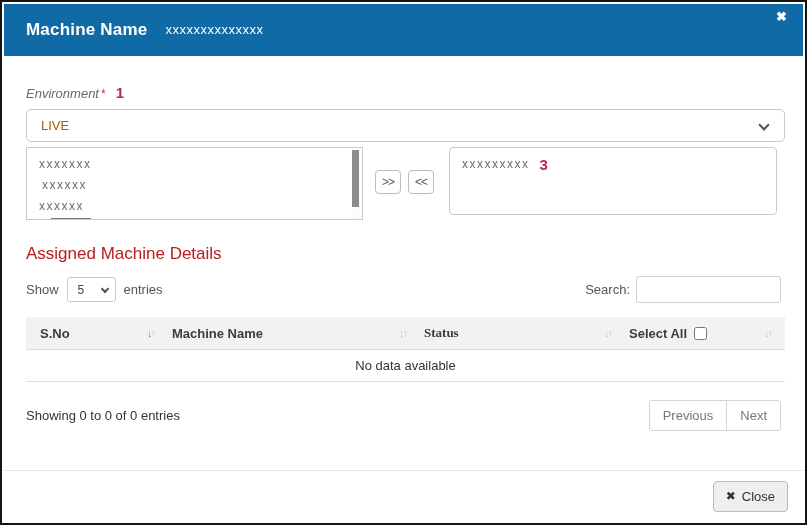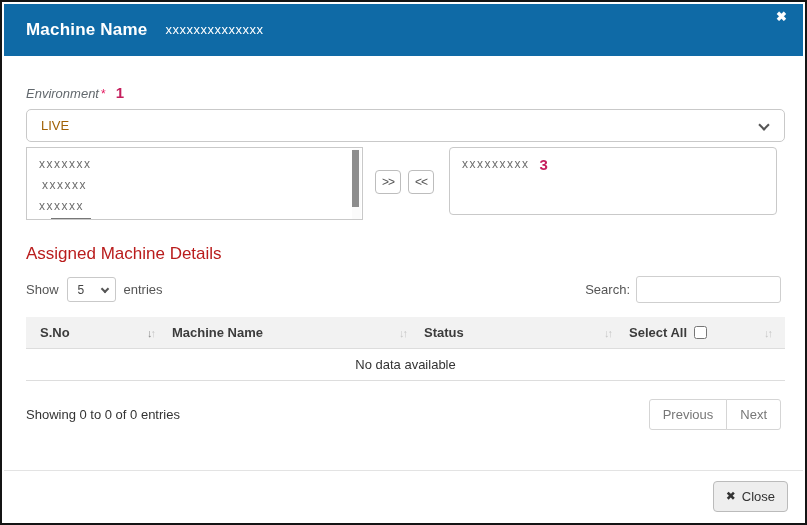--- a/index.html
+++ b/index.html
@@ -104,21 +104,21 @@
   table { margin-top:14px; width:759px; border-collapse:collapse; }
   thead th {
     background:#f2f2f2; font-size:13px; color:#3c3c3c; text-align:left;
     padding:8px 10px 8px 4px; border-bottom:1px solid #ddd; cursor:pointer;
   }
   th .th-inner { display:flex; align-items:center; }
   .sort { margin-left:auto; font-size:11px; letter-spacing:-2px; color:#c7c7c7; padding-right:4px; }
   .sort .active { color:#8a8a8a; }
   .col-sno { width:142px; padding-left:14px; }
   .col-name { width:252px; }
-  .col-status { width:205px; }
+  .col-status { width:205px;font-family:Liberation Serif, serif; }
   .col-select { width:160px; }
   .selectall-cb { width:13px; height:13px; margin-left:7px; vertical-align:-2px; cursor:pointer; }
   tbody td {
     font-size:13px; color:#333; text-align:center;
     padding:8px 4px; border-bottom:1px solid #ddd;
   }
   
   .table-footer { margin-top:18px; display:flex; align-items:center; }
   .summary { font-size:13px; color:#333; }
   .pager { margin-left:auto; display:flex; }

